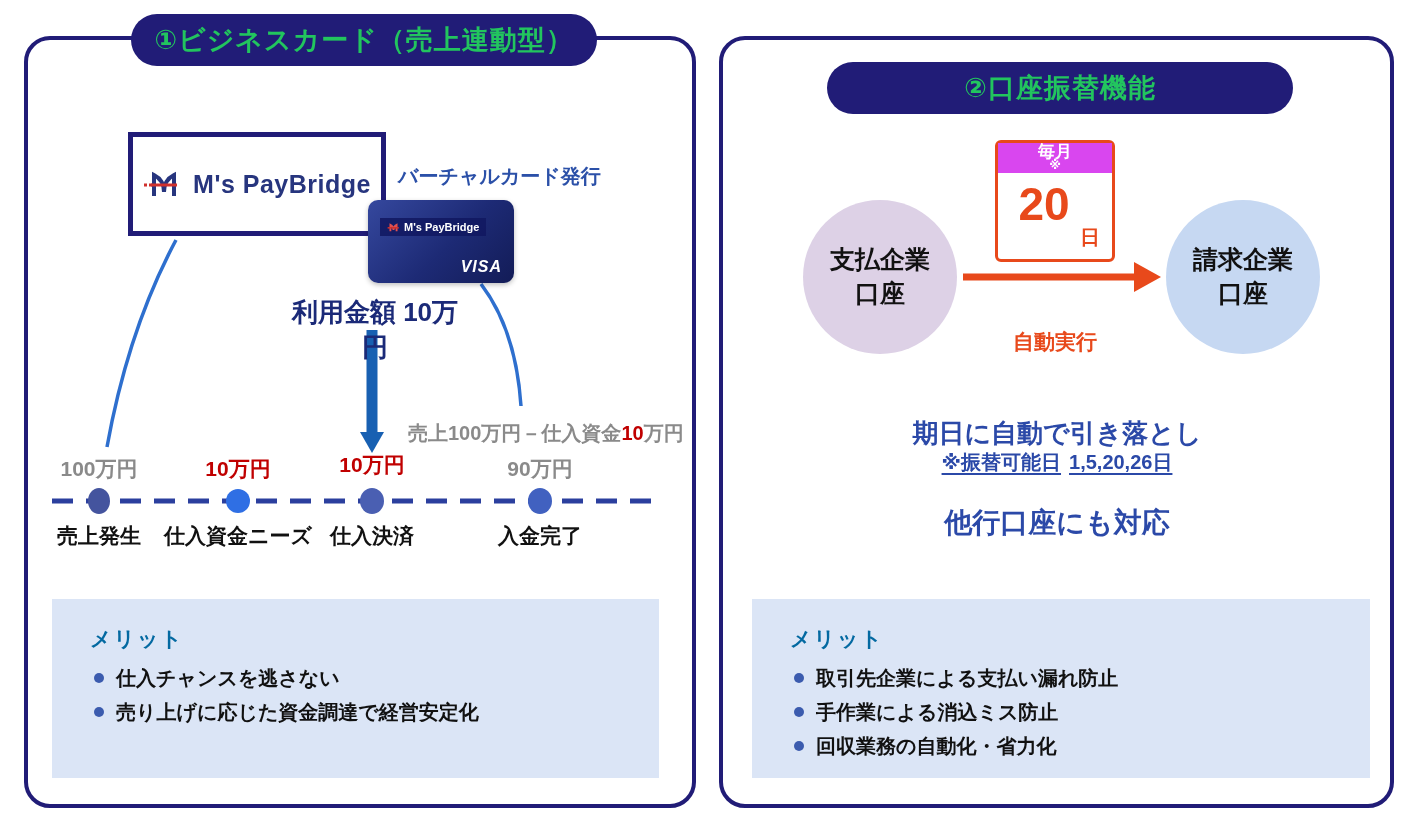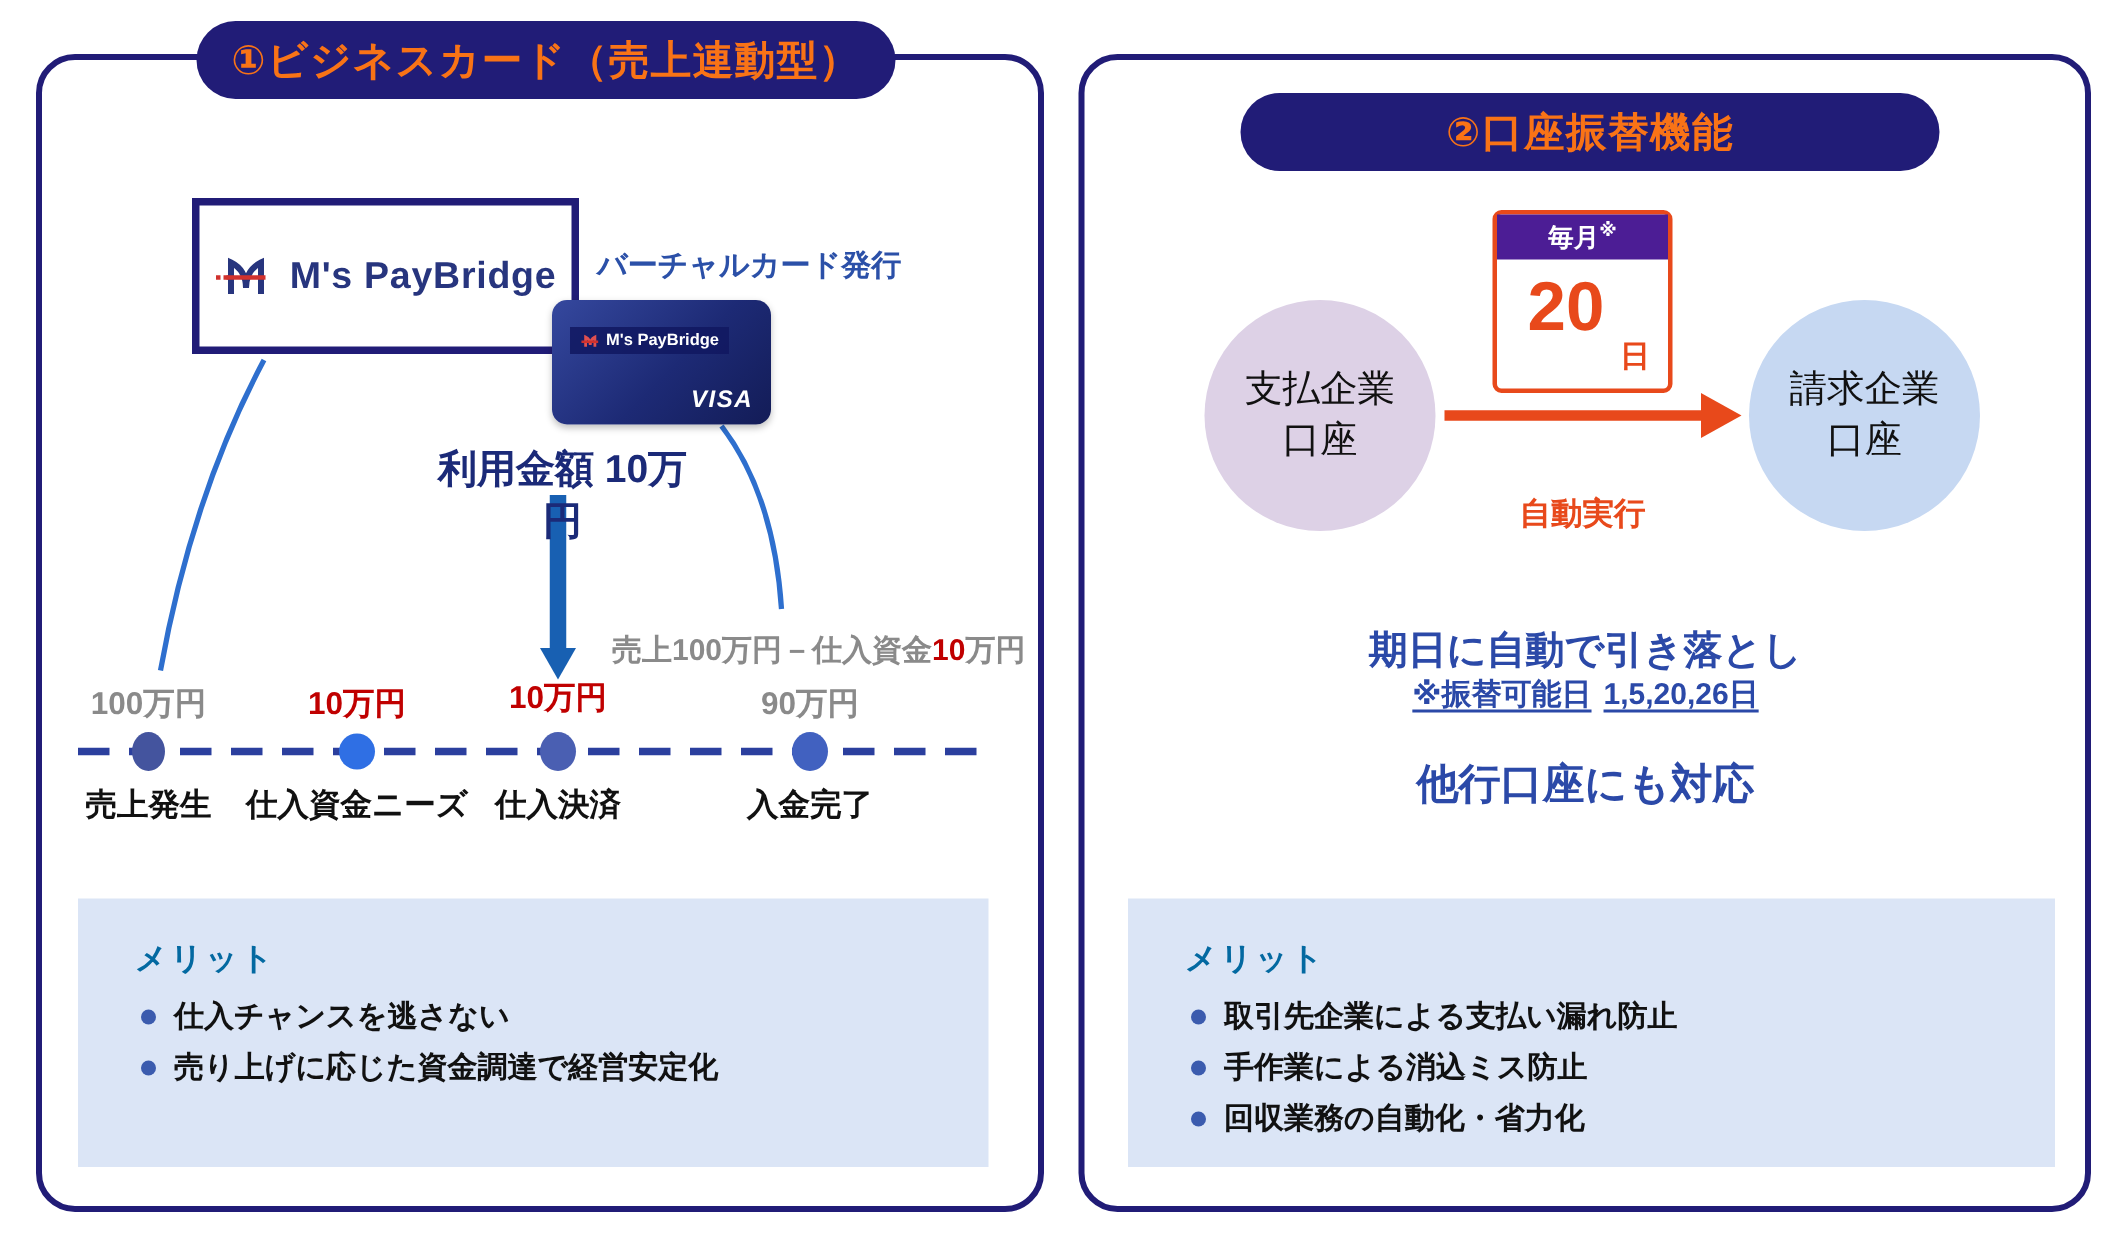--- a/index.html
+++ b/index.html
@@ -4,21 +4,21 @@
 <style>
   * { margin:0; padding:0; box-sizing:border-box; }
   body { background:#ffffff; font-family:"Liberation Sans","DejaVu Sans",sans-serif; }
   #stage { position:relative; width:1412px; height:828px; background:#ffffff; overflow:hidden; }
 
   .panel { position:absolute; top:36px; height:772px; border:4px solid #211c77; border-radius:26px; background:#ffffff; }
   #panel1 { left:24px;  width:672px; }
   #panel2 { left:719px; width:675px; }
 
   .pill { position:absolute; top:14px; height:52px; background:#211c77; border-radius:27px;
-          color:#f97316; font-size:27px; font-weight:700; display:flex; align-items:center; justify-content:center;
+          color:#22c55e; font-size:27px; font-weight:700; display:flex; align-items:center; justify-content:center;
           z-index:5; letter-spacing:1px; }
   #pill1 { left:131px; width:466px; }
   #pill2 { left:827px; width:466px;margin-top:48px; }
 
   svg.overlay { position:absolute; left:0; top:0; z-index:1; pointer-events:none; }
 
   
   .logo-box { position:absolute; left:128px; top:132px; width:258px; height:104px; background:#ffffff;
               border:5px solid #211c77; display:flex; align-items:center; justify-content:center; gap:8px; z-index:2; }
   .logo-text { color:#27357e; font-size:25px; font-weight:700; letter-spacing:0.5px; }
@@ -58,30 +58,30 @@
   .merit-title { color:#0369a1; font-size:21px; font-weight:700; letter-spacing:2px; margin-bottom:12px; }
   .merit-list { list-style:none; }
   .merit-list li { position:relative; padding-left:26px; color:#111111; font-size:20px; font-weight:700;
                    line-height:26px; margin-bottom:8px; }
   .merit-list li::before { content:""; position:absolute; left:4px; top:8px; width:10px; height:10px;
                            border-radius:50%; background:#3b5bae; }
 
   
   .calendar { position:absolute; left:995px; top:140px; width:120px; height:122px; background:#ffffff;
               border:3px solid #e8491b; border-radius:6px; z-index:2; }
-  .cal-header { height:30px; background:#4c1d95; color:#ffffff; font-size:17px; font-weight:700;
-                display:flex; align-items:center; justify-content:center; }
+  .cal-header { height:30px; background:#d946ef; color:#ffffff; font-size:17px; font-weight:700;
+                display:flex; align-items:center; justify-content:center;flex-direction:column; }
   .cal-header sup { font-size:12px; position:relative; top:-5px; }
   .cal-day { position:absolute; left:0; right:22px; top:34px; text-align:center;
              color:#e8491b; font-size:46px; font-weight:700; }
   .cal-day-suffix { position:absolute; right:12px; bottom:8px; color:#e8491b; font-size:20px; font-weight:700; }
 
   .circle { position:absolute; top:200px; width:154px; height:154px; border-radius:50%; z-index:2;
             display:flex; flex-direction:column; align-items:center; justify-content:center;
-            color:#111111; font-size:25px; font-weight:400; line-height:1.35; }
+            color:#111111; font-size:25px; font-weight:700; line-height:1.35; }
   #payer-circle { left:803px;  background:#ddd1e6; }
   #payee-circle { left:1166px; background:#c6d8f2; }
 
   .arrow-note { position:absolute; width:170px; text-align:center; color:#e8491b;
                 font-size:21px; font-weight:700; z-index:2; }
   #arrow-note1 { left:970px; top:297px; }
   #arrow-note2 { left:970px; top:328px; }
 
   .r-heading { position:absolute; left:850px; top:416px; width:414px; text-align:center;
                color:#2b49a8; font-size:26px; font-weight:700; z-index:2; }

